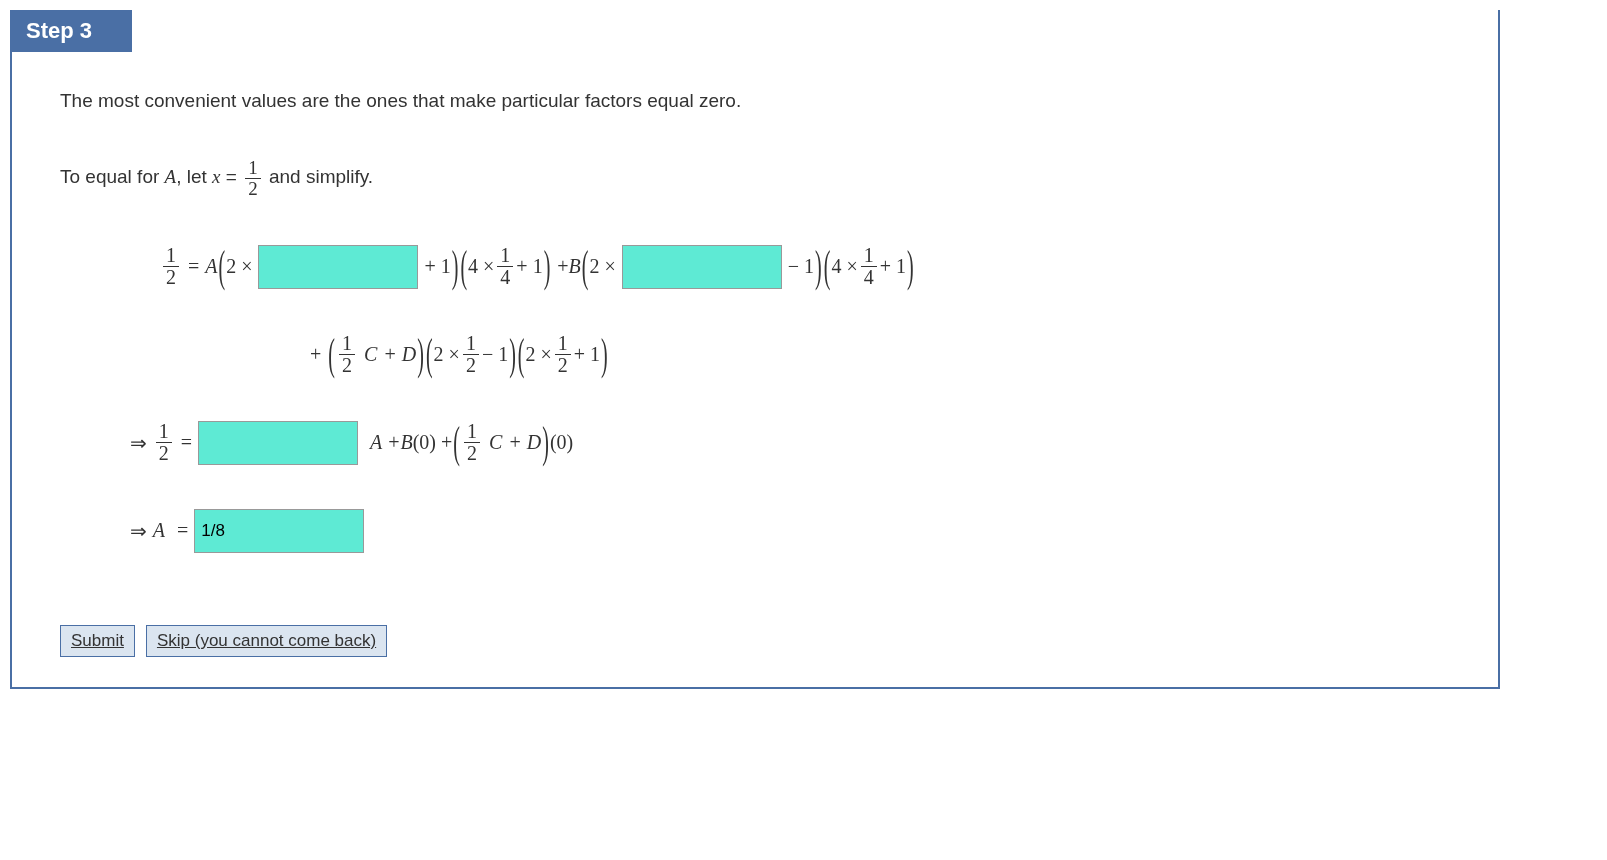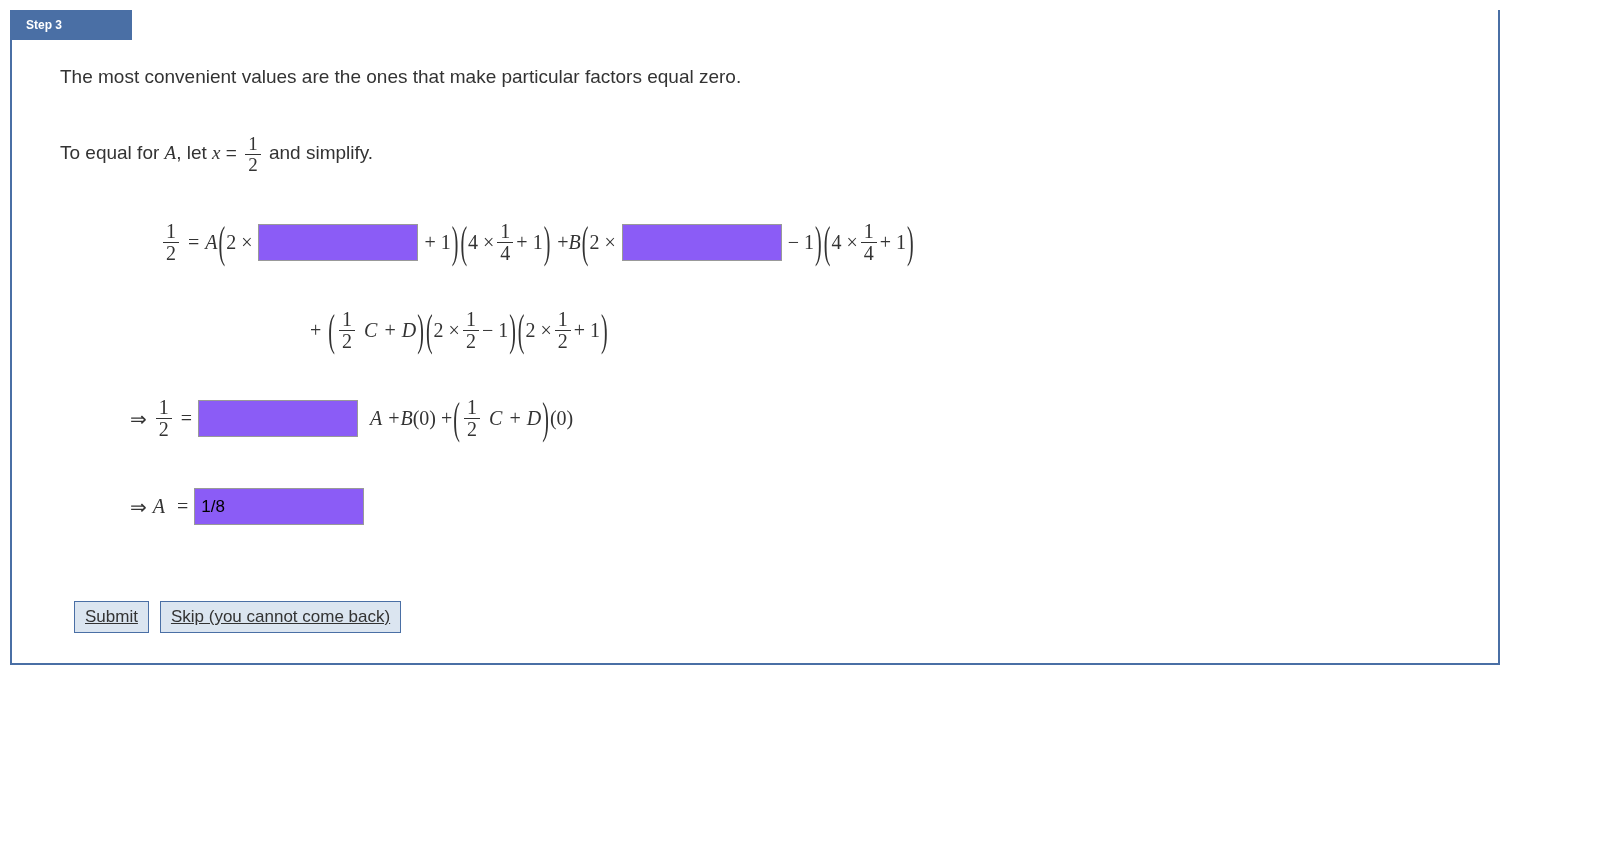--- a/index.html
+++ b/index.html
@@ -15,28 +15,28 @@
     border: 2px solid #4a6fa5;
     border-top: none;
     width: 1490px;
   }
   .step-header {
     background: #4a6fa5;
     color: #fff;
     font-weight: bold;
     padding: 8px 14px;
     width: 120px;
-    font-size: 12px;
+    font-size: 22px;
   }
   .step-body {
     padding: 26px 48px 30px 48px;
   }
   .intro {
     font-size: 19px;
-    margin: 0 0 46px 0;
+    margin: 12px 0 46px 0;
   }
   .solve-line {
     font-size: 19px;
     margin: 0 0 44px 0;
   }
   .ital { font-style: italic; font-family: Georgia, 'Times New Roman', serif; }
   .frac {
     display: inline-block;
     vertical-align: middle;
     text-align: center;
@@ -53,24 +53,24 @@
   }
   .math-row {
     display: flex;
     align-items: center;
     flex-wrap: nowrap;
     margin-bottom: 40px;
     min-height: 48px;
   }
   .math-row.last { margin-bottom: 70px; }
   .ans-input {
-    height: 37px;
+    height: 44px;
     width: 160px;
     border: 1px solid #999;
-    background: #8b5cf6;
+    background: #5eead4;
     font-size: 17px;
     padding: 0 6px;
     font-family: Verdana, sans-serif;
     margin: 0 6px;
   }
   .ans-input.filled { width: 170px; }
   .delim {
     display: inline-block;
     transform: scaleY(2.2);
     transform-origin: center;
@@ -81,21 +81,21 @@
     border: 1px solid #4a6fa5;
     background: #dbe5f0;
     padding: 5px 10px;
     font-size: 17px;
     color: #333;
     cursor: pointer;
     font-family: Verdana, sans-serif;
     text-decoration: underline;
     margin-right: 6px;
   }
-  .buttons-row { margin-top: 10px; margin-left: 14px; }
+  .buttons-row { margin-top: 10px; }
   .gap { display:inline-block; width:6px; }
 </style>
 </head>
 <body>
 
 <div class="step-container">
   <div class="step-header">
     <span>Step 3</span>
   </div>
 

